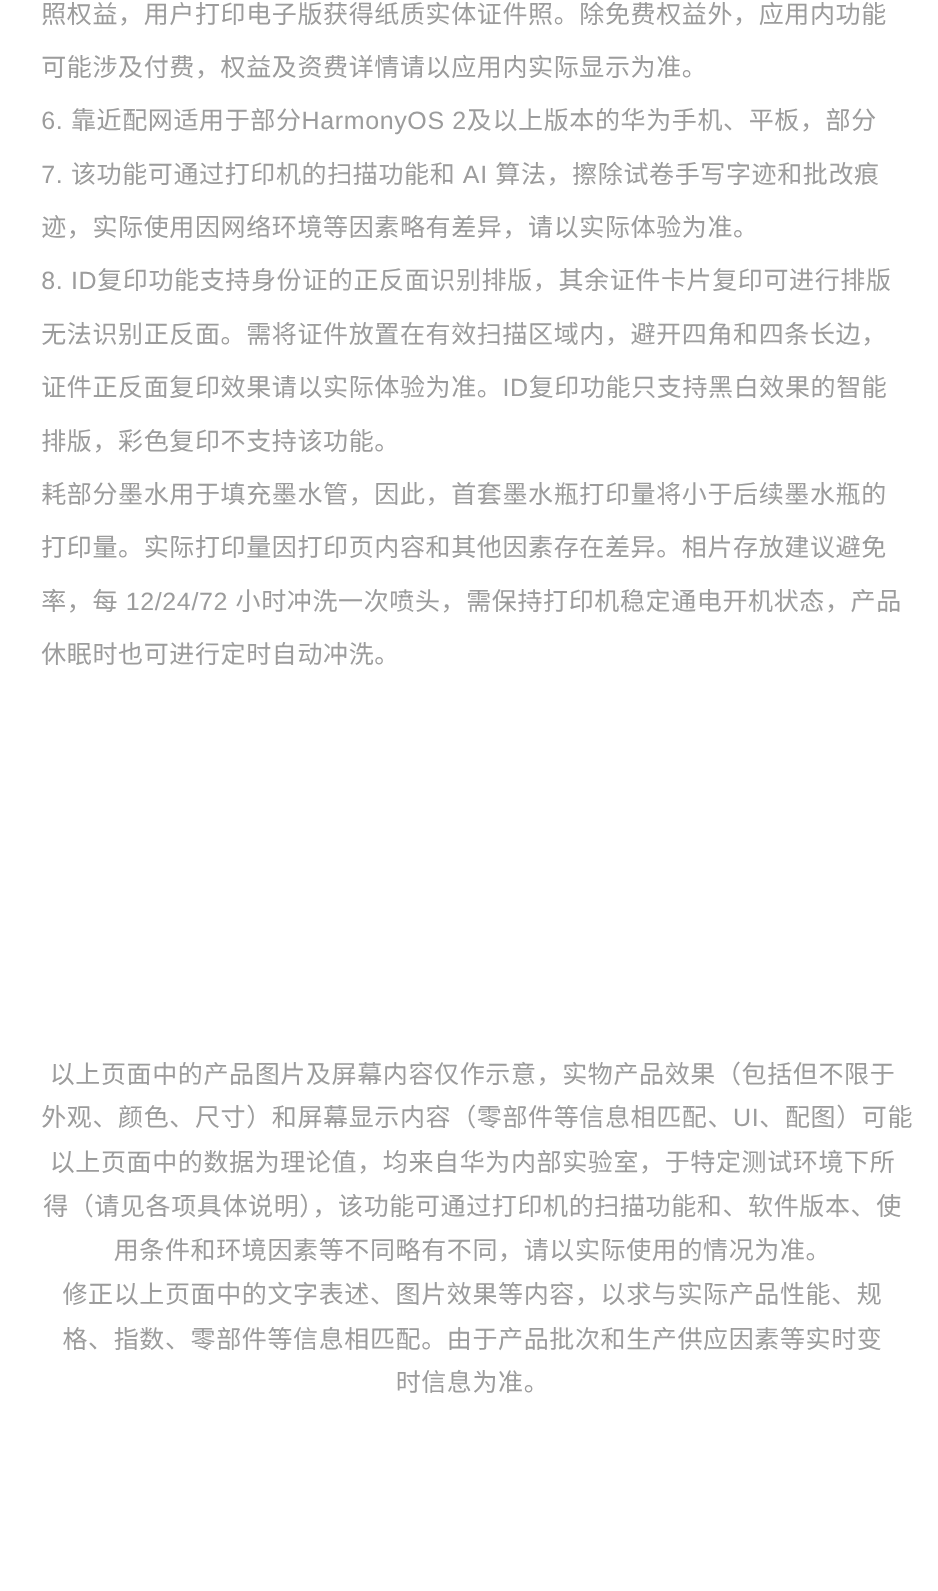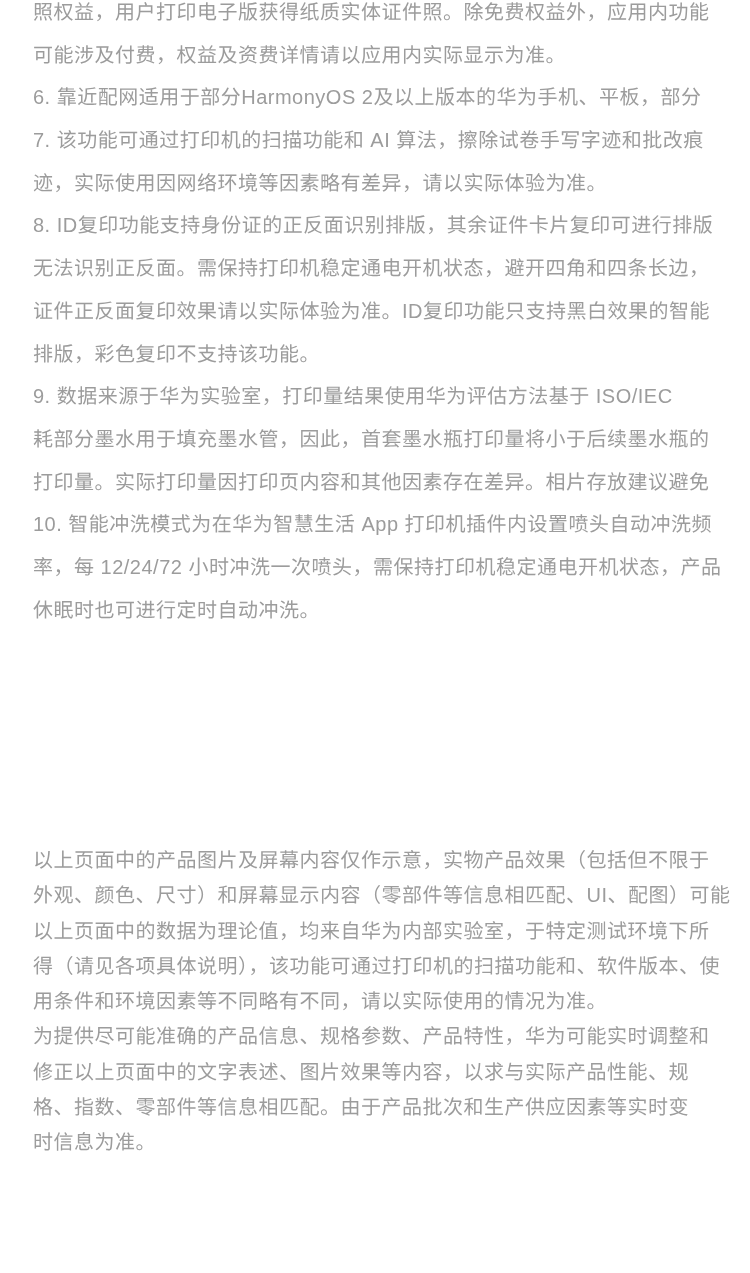--- a/index.html
+++ b/index.html
@@ -32,48 +32,46 @@
   #notes-block .line {
     height: 42.7px;
     line-height: 42.7px;
   }
   #disclaimer-block {
     top: 843px;
   }
   #disclaimer-block .line {
     height: 35.3px;
     line-height: 35.3px;
+    text-align: center;
   }
 </style>
 </head>
 <body style="background: rgb(255, 255, 255);">
 
 <main>
   <section id="notes-block" class="text-block" style="color: rgb(156, 156, 156);">
       <div class="line">照权益，用户打印电子版获得纸质实体证件照。除免费权益外，应用内功能</div>
       <div class="line">可能涉及付费，权益及资费详情请以应用内实际显示为准。</div>
       <div class="line">6. 靠近配网适用于部分HarmonyOS 2及以上版本的华为手机、平板，部分</div>
       <div class="line">7. 该功能可通过打印机的扫描功能和 AI 算法，擦除试卷手写字迹和批改痕</div>
       <div class="line">迹，实际使用因网络环境等因素略有差异，请以实际体验为准。</div>
       <div class="line">8. ID复印功能支持身份证的正反面识别排版，其余证件卡片复印可进行排版</div>
-      <div class="line">无法识别正反面。需保持打印机稳定通电开机状态，避开四角和四条长边，</div>
+      <div class="line">无法识别正反面。需将证件放置在有效扫描区域内，避开四角和四条长边，</div>
       <div class="line">证件正反面复印效果请以实际体验为准。ID复印功能只支持黑白效果的智能</div>
       <div class="line">排版，彩色复印不支持该功能。</div>
-      <div class="line">9. 数据来源于华为实验室，打印量结果使用华为评估方法基于 ISO/IEC</div>
       <div class="line">耗部分墨水用于填充墨水管，因此，首套墨水瓶打印量将小于后续墨水瓶的</div>
       <div class="line">打印量。实际打印量因打印页内容和其他因素存在差异。相片存放建议避免</div>
-      <div class="line">10. 智能冲洗模式为在华为智慧生活 App 打印机插件内设置喷头自动冲洗频</div>
       <div class="line">率，每 12/24/72 小时冲洗一次喷头，需保持打印机稳定通电开机状态，产品</div>
       <div class="line">休眠时也可进行定时自动冲洗。</div>
     </section>
 
   <section id="disclaimer-block" class="text-block" style="color: rgb(156, 156, 156);">
       <div class="line">以上页面中的产品图片及屏幕内容仅作示意，实物产品效果（包括但不限于</div>
       <div class="line">外观、颜色、尺寸）和屏幕显示内容（零部件等信息相匹配、UI、配图）可能</div>
       <div class="line">以上页面中的数据为理论值，均来自华为内部实验室，于特定测试环境下所</div>
       <div class="line">得（请见各项具体说明），该功能可通过打印机的扫描功能和、软件版本、使</div>
       <div class="line">用条件和环境因素等不同略有不同，请以实际使用的情况为准。</div>
-      <div class="line">为提供尽可能准确的产品信息、规格参数、产品特性，华为可能实时调整和</div>
       <div class="line">修正以上页面中的文字表述、图片效果等内容，以求与实际产品性能、规</div>
       <div class="line">格、指数、零部件等信息相匹配。由于产品批次和生产供应因素等实时变</div>
       <div class="line">时信息为准。</div>
     </section>
 </main>
 
 </body></html>

